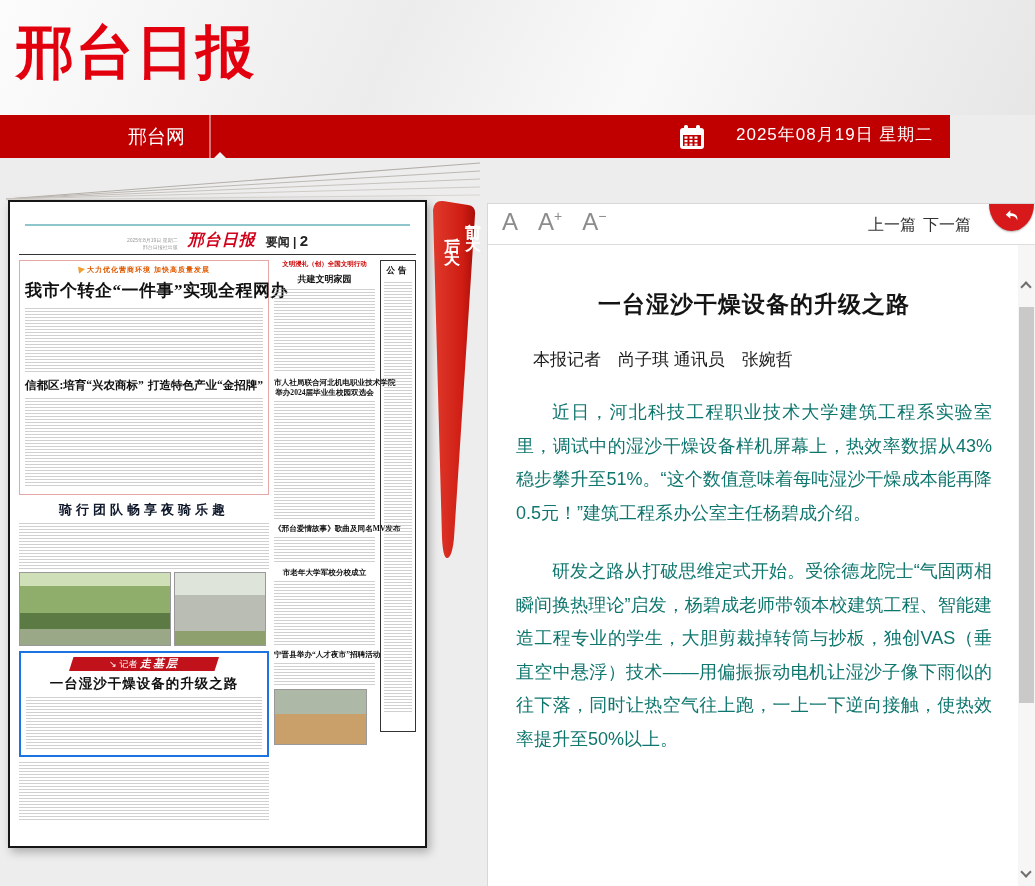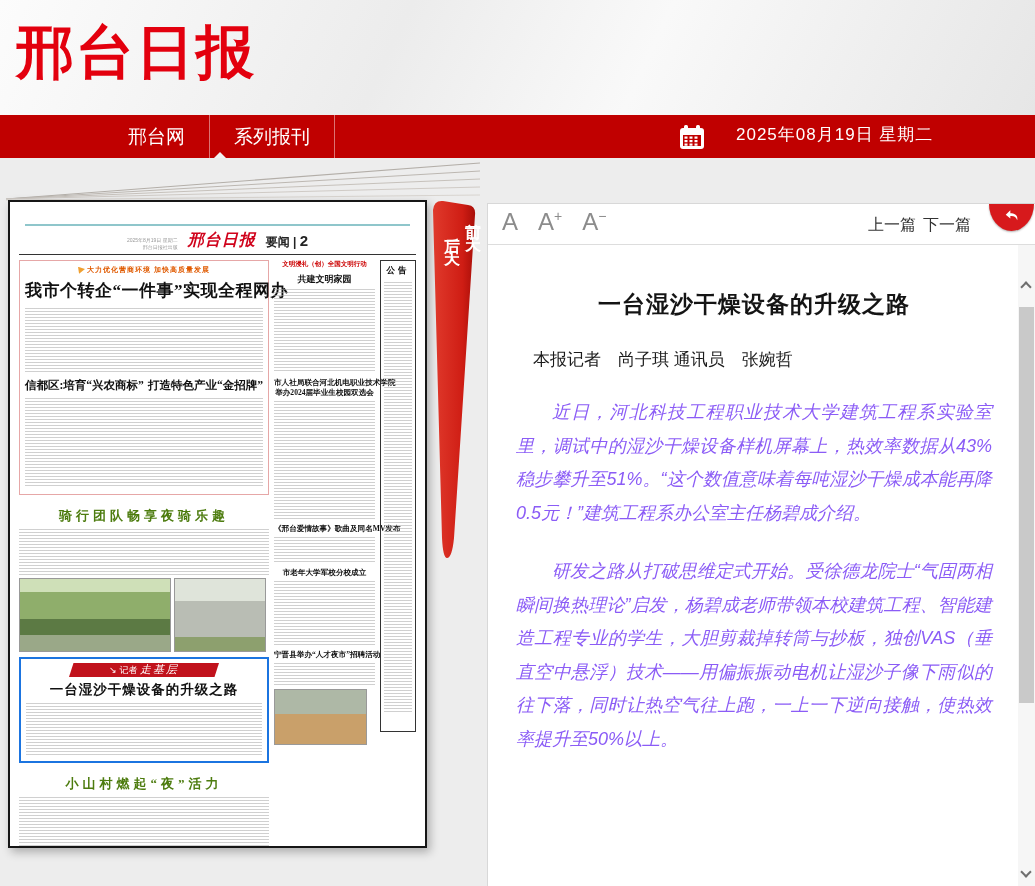--- a/index.html
+++ b/index.html
@@ -14,21 +14,21 @@
     position:absolute; left:0; top:0; width:1035px; height:115px;
     background:linear-gradient(115deg,#fcfcfc 0%,#ececec 38%,#f9f9f9 62%,#e6e6e6 100%);
   }
   .logo-row { position:absolute; left:16px; top:24px; display:flex; align-items:flex-end; }
   .logo-red   { font-family:"Liberation Serif",serif; font-weight:900; font-size:58px; line-height:1; color:#e3000e; letter-spacing:2px; }
   .logo-black { font-family:"Liberation Serif",serif; font-weight:900; font-size:58px; line-height:1; color:#1c1c1c; margin-left:8px;
                 background:linear-gradient(#4a4a4a,#0c0c0c); -webkit-background-clip:text; background-clip:text; -webkit-text-fill-color:transparent; }
   .host-label { font-size:20px; color:#8f8f8f; margin-left:12px; margin-bottom:4px; }
 
   
-  .navbar { position:absolute; left:0; top:115px; width:1035px; height:43px; background:#c00000; }
+  .navbar { position:absolute; left:0; top:115px; width:950px; height:43px; background:#c00000; }
   .nav-items { position:absolute; left:104px; top:0; height:43px; display:flex; align-items:stretch; }
   .nav-item { color:#fff; font-size:19px; display:flex; align-items:center; padding:0 24px; cursor:pointer; }
   .nav-sep { width:1px; background:rgba(255,255,255,.45); }
   .nav-caret { position:absolute; left:214px; bottom:0; width:0; height:0;
                border-left:6px solid transparent; border-right:6px solid transparent; border-bottom:6px solid #f2f2f2; }
   .cal-icon { position:absolute; left:678px; top:8px; }
   .nav-date { position:absolute; left:736px; top:8px; color:#fff; font-size:17px; letter-spacing:1px; }
 
   
   .stack-svg { position:absolute; left:2px; top:155px; }
@@ -53,31 +53,31 @@
   .col-notice { width:37px; border:1px solid #333; padding:4px 3px; height:472px; }
 
   .lines { background:repeating-linear-gradient(#a9a9a9 0 1px, transparent 1px 3px); opacity:.55; }
   .lines3 { column-count:3; }
 
   .box-pink { border:1px solid #e6a7a7; padding:4px 5px 6px 5px; }
   .banner-orange { color:#e05a00; font-size:7px; font-weight:bold; text-align:center; letter-spacing:1px; white-space:nowrap; }
   .banner-orange .flag-ico { display:inline-block; width:7px; height:7px; background:#f0a030; clip-path:polygon(0 0,100% 35%,15% 100%); vertical-align:middle; margin-right:2px; }
   .hl-main { font-family:"Liberation Serif",serif; font-size:17px; font-weight:900; text-align:center; color:#111; margin:4px 0 6px 0; letter-spacing:.5px; white-space:nowrap; }
   .hl-sub-row { display:flex; justify-content:space-between; font-family:"Liberation Serif",serif; font-weight:900; font-size:11.5px; color:#111; margin:6px 0 5px 0; white-space:nowrap; }
-  .hl-mid { font-family:"Liberation Serif",serif; font-weight:900; font-size:13px; color:#4d7c0f; text-align:center; letter-spacing:4px; margin:12px 0 4px 0; white-space:nowrap; }
+  .hl-mid { font-family:"Liberation Serif",serif; font-weight:900; font-size:13px; color:#0f172a; text-align:center; letter-spacing:4px; margin:6px 0 4px 0; white-space:nowrap; }
   .photo-row { display:flex; gap:3px; margin-top:3px; }
   .ph { border:1px solid #999; }
   .ph-trees { width:152px; height:74px; background:linear-gradient(#cfe0b8 0 18%, #8fae6b 18% 55%, #5c7a44 55% 78%, #9aa888 78%); }
   .ph-road { width:92px; height:74px; background:linear-gradient(#dfe4da 0 30%, #b9bdb4 30% 80%, #8da06e 80%); }
   .ph-basket { width:93px; height:56px; background:linear-gradient(#aeb8a6 0 45%, #c9a06a 45%); margin-top:4px; }
 
   .box-blue { border:2px solid #1b74e0; padding:4px 5px; margin-top:5px; }
   .flag-banner { width:150px; margin:0 auto; background:#c1121c; color:#fff; text-align:center; font-size:9px; line-height:13px;
                  clip-path:polygon(3% 0,100% 0,97% 100%,0 100%); }
-  .flag-banner i { font-family:"Liberation Serif",serif; font-style:italic; font-weight:400; font-size:11px; letter-spacing:2px; }
+  .flag-banner i { font-family:"Liberation Serif",serif; font-style:italic; font-weight:700; font-size:11px; letter-spacing:2px; }
   .flag-banner .arr { font-style:normal; margin-right:3px; }
   .hl-feat { font-family:"Liberation Serif",serif; font-weight:900; font-size:13.5px; text-align:center; color:#111; margin:4px 0; letter-spacing:1px; white-space:nowrap; }
 
   .rc-redhead { color:#c00; font-size:6.5px; font-weight:bold; text-align:center; white-space:nowrap; }
   .rc-h { font-family:"Liberation Serif",serif; font-weight:900; font-size:9px; color:#111; text-align:center; margin:4px 0 3px 0; white-space:nowrap; }
   .rc-h2 { font-family:"Liberation Serif",serif; font-weight:900; font-size:7.6px; color:#111; text-align:center; margin:5px 0 3px 0; line-height:10px; white-space:nowrap; }
   .notice-title { font-size:8.5px; font-weight:bold; text-align:center; letter-spacing:3px; margin-bottom:5px; }
 
   
   .ribbon-wrap { position:absolute; left:426px; top:198px; width:52px; height:364px; }
@@ -106,21 +106,21 @@
   .art-nav { position:absolute; right:64px; top:11px; font-size:16px; color:#333; display:flex; gap:7px; }
   .art-nav span { cursor:pointer; }
   .back-bubble { position:absolute; right:1px; top:0; width:45px; height:27px; background:#d7191c;
                  border-radius:0 0 50% 50% / 0 0 100% 100%; display:flex; align-items:flex-start; justify-content:center; cursor:pointer;
                  box-shadow:0 1px 2px rgba(0,0,0,.3); }
   .back-bubble svg { margin-top:2px; }
 
   .article { position:absolute; left:0; top:41px; right:17px; bottom:0; overflow:hidden; padding:0 26px 0 28px; }
   .art-title { font-size:23px; font-weight:900; color:#141414; text-align:center; margin-top:44px; letter-spacing:1px; }
   .art-byline { font-size:17px; color:#1b1b1b; margin-top:28px; text-indent:1em; }
-  .article p { font-size:18px; line-height:33.5px; color:#8b5cf6; text-align:justify; text-indent:2em; margin-top:25px;font-style:italic; }
+  .article p { font-size:18px; line-height:33.5px; color:#0f766e; text-align:justify; text-indent:2em; margin-top:25px; }
 
   .sbar { position:absolute; right:0; top:41px; bottom:0; width:17px; background:#f6f6f6; }
   .sbar .thumb { position:absolute; left:1px; right:1px; top:62px; height:396px; background:#c9c9c9; cursor:pointer; }
   .chev { position:absolute; left:4px; width:8px; height:8px; border-left:2px solid #6f6f6f; border-top:2px solid #6f6f6f; cursor:pointer; }
   .chev-up { top:38px; transform:rotate(45deg); }
   .chev-down { bottom:10px; transform:rotate(225deg); }
 </style>
 </head>
 <body>
 
@@ -129,21 +129,20 @@
   <div class="site-header">
     <div class="logo-row">
       <span class="logo-red">邢台日报</span>
     </div>
   </div>
 
   <div class="navbar">
     <div class="nav-items">
       <span class="nav-item">邢台网</span>
       <span class="nav-sep"></span>
-      <span class="nav-item">系列报刊</span>
       <span class="nav-sep"></span>
     </div>
     <span class="nav-caret"></span>
     <span class="cal-icon">
       <svg width="28" height="28" viewBox="0 0 28 28">
         <rect x="6" y="2" width="4" height="6" rx="1.5" fill="#fff"></rect>
         <rect x="18" y="2" width="4" height="6" rx="1.5" fill="#fff"></rect>
         <rect x="2" y="5" width="24" height="21" rx="3" fill="#fff"></rect>
         <rect x="5" y="12" width="18" height="11" fill="#c00000"></rect>
         <g fill="#fff">
@@ -207,21 +206,20 @@
           </div>
         </div>
 
         <div class="box-blue">
           <div class="flag-banner"><span class="arr">↘</span><span>记者</span> <i>走基层</i></div>
           <div class="hl-feat">一台湿沙干燥设备的升级之路</div>
           <div class="lines lines3" style="height:54px"></div>
         </div>
 
         <div style="margin-top:5px">
-          <div class="hl-mid">小山村燃起“夜”活力</div>
           <div class="lines lines3" style="height:58px"></div>
         </div>
       </div>
 
       <div class="col-right">
         <div class="rc-redhead">文明浸礼（创）全国文明行动</div>
         <div class="rc-h">共建文明家园</div>
         <div class="lines" style="height:84px"></div>
         <div class="rc-h2">
           <span>市人社局联合河北机电职业技术学院</span><br>

